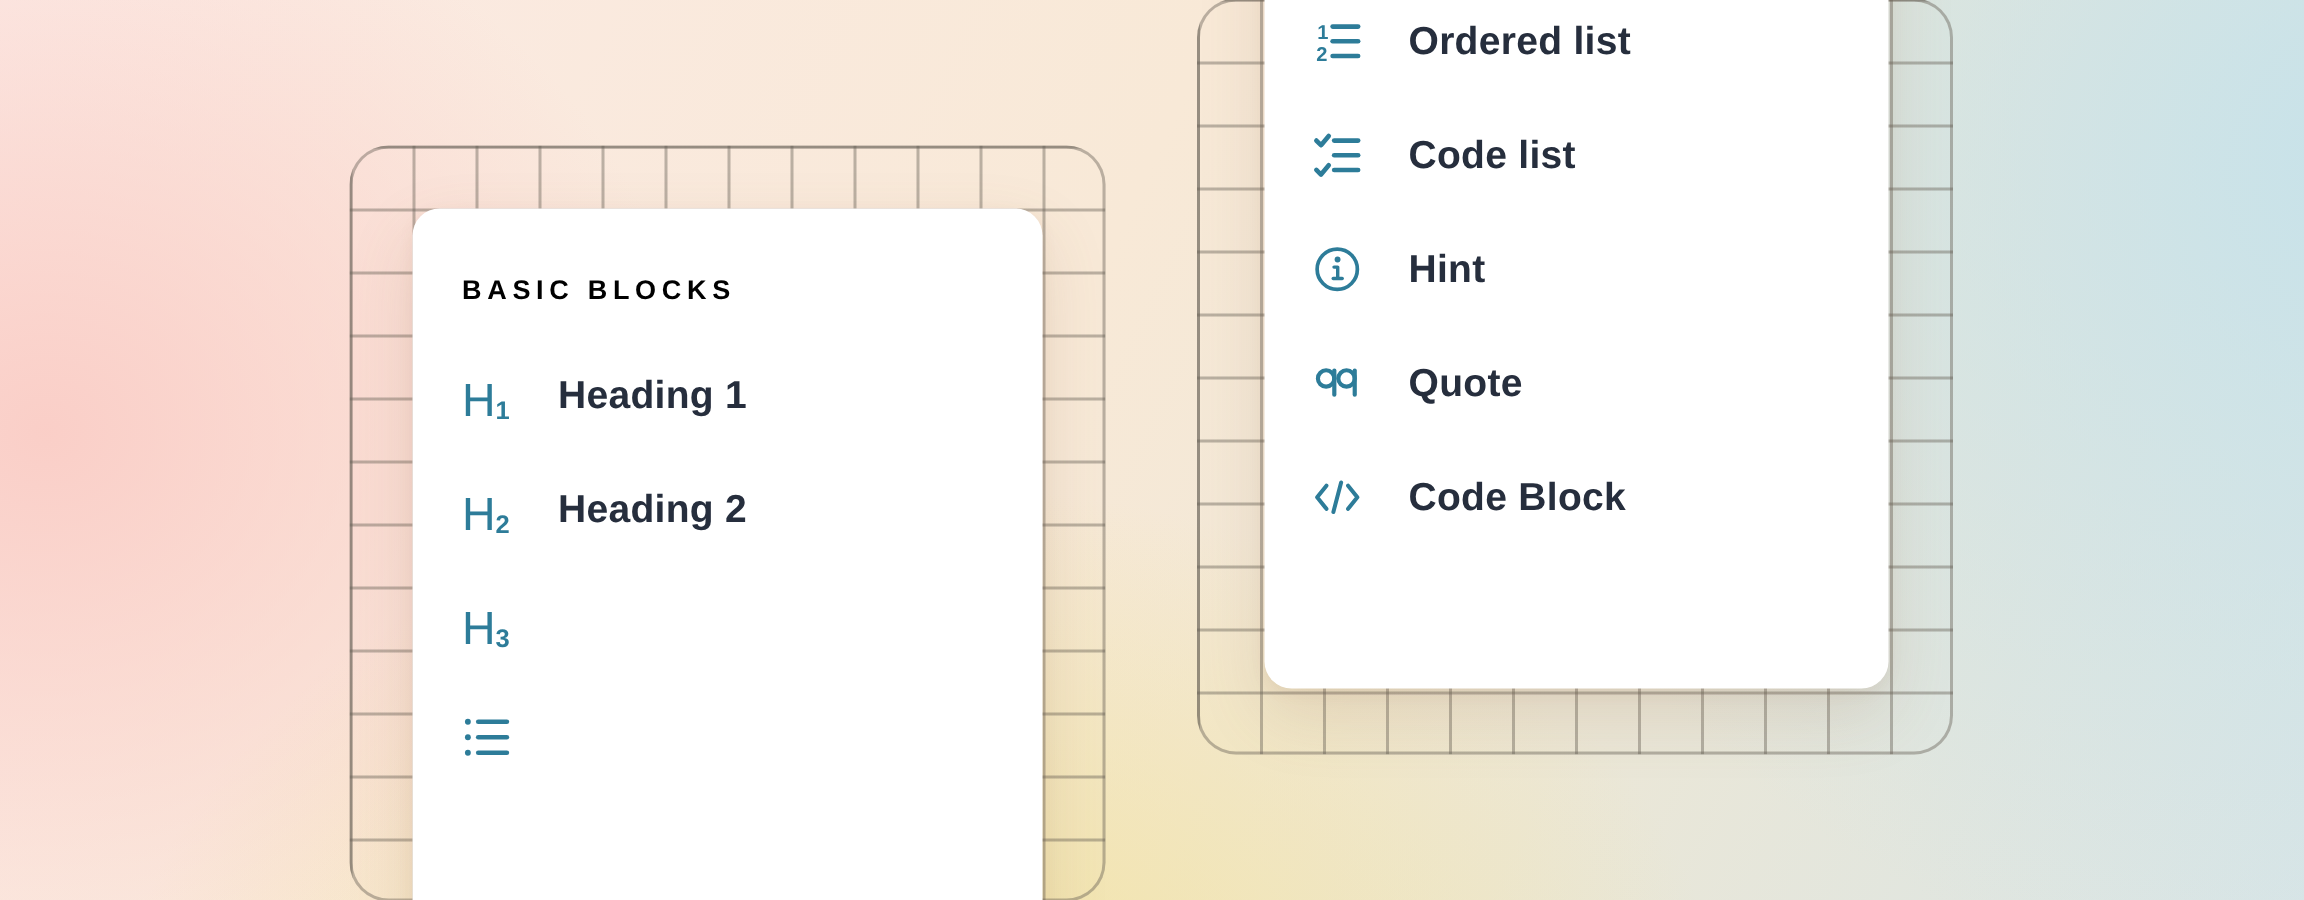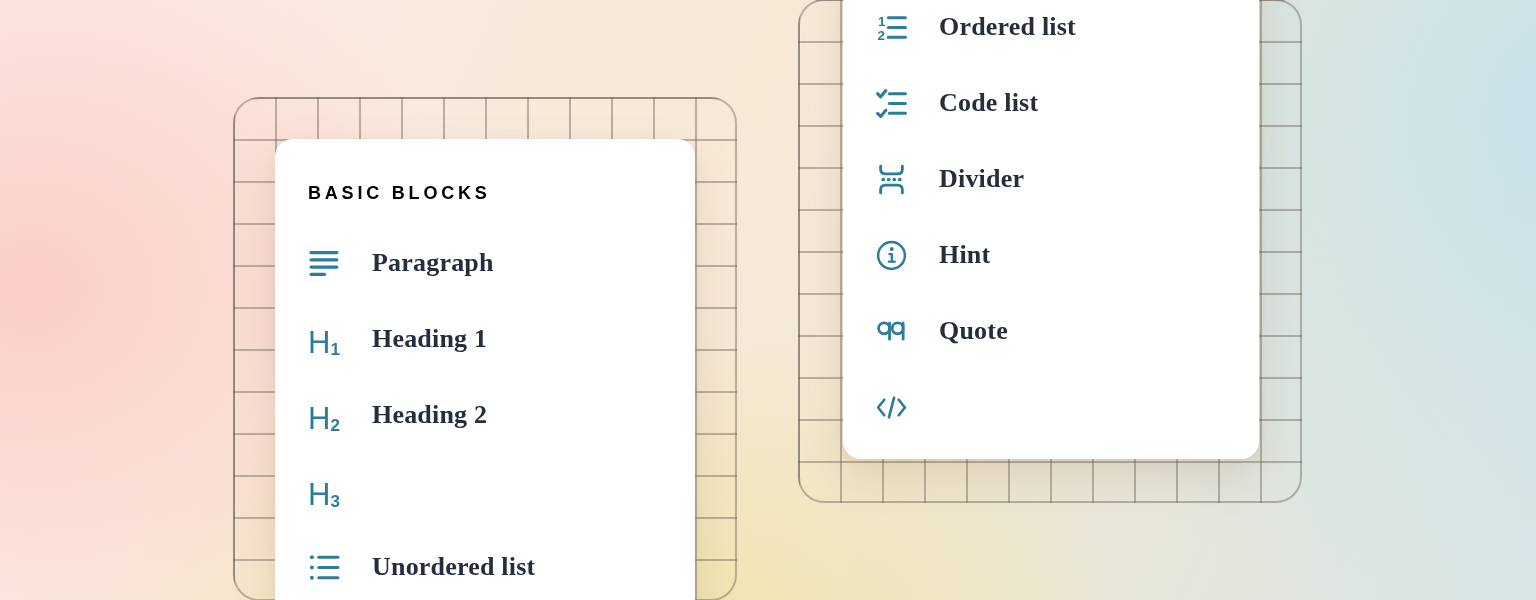--- a/index.html
+++ b/index.html
@@ -37,54 +37,41 @@
     height:20px;line-height:20px;margin-bottom:22px;
     font-size:18px;font-weight:700;letter-spacing:3.8px;
     color:#000000;
   }
   .menu-item{
     height:76px;display:flex;align-items:center;gap:31px;cursor:pointer;
   }
   .icon-box{width:33px;height:33px;flex:0 0 33px;display:flex;align-items:center;justify-content:center;}
   .icon-box svg{display:block;}
   .menu-label{
-    font-size:26px;font-weight:700;color:#262e3d;letter-spacing:0.2px;font-family:Liberation Serif, serif;
+    font-size:26px;font-weight:700;color:#262e3d;letter-spacing:0.2px;
   }
   .hicon{
     width:33px;display:flex;align-items:flex-end;justify-content:flex-start;
     color:#2d7c99;line-height:1;
   }
   .hicon .h-glyph{font-size:31px;font-weight:400;line-height:0.82;}
   .hicon .h-sub{font-size:17px;font-weight:700;margin-left:0px;transform:translateY(2px);}
   svg .stroke{stroke:#2d7c99;fill:none;stroke-linecap:round;stroke-linejoin:round;}
   svg .fillT{fill:#2d7c99;stroke:none;}
   svg text{font-family:"Liberation Sans",sans-serif;}
 </style>
 </head>
 <body>
 
 <div class="grid-deco grid-left"></div>
 <div class="grid-deco grid-right"></div>
 
 <div class="card card-left">
   <div class="section-label">BASIC BLOCKS</div>
 
-  <div class="menu-item">
-    <span class="icon-box">
-      <svg width="33" height="33" viewBox="0 0 32 32">
-        <g class="stroke" stroke-width="3.1">
-          <line x1="3" y1="5.5" x2="28" y2="5.5"></line>
-          <line x1="3" y1="12.5" x2="28" y2="12.5"></line>
-          <line x1="3" y1="19.5" x2="28" y2="19.5"></line>
-          <line x1="3" y1="26.5" x2="16" y2="26.5"></line>
-        </g>
-      </svg>
-    </span>
-    <span class="menu-label">Paragraph</span>
-  </div>
 
   <div class="menu-item">
     <span class="icon-box hicon">
       <span class="h-glyph">H</span>
       <span class="h-sub">1</span>
     </span>
     <span class="menu-label">Heading 1</span>
   </div>
 
   <div class="menu-item">
@@ -108,21 +95,20 @@
         <g class="stroke" stroke-width="3">
           <line x1="10.5" y1="6" x2="29" y2="6"></line>
           <line x1="10.5" y1="16" x2="29" y2="16"></line>
           <line x1="10.5" y1="26" x2="29" y2="26"></line>
         </g>
         <circle class="fillT" cx="3.8" cy="6" r="1.9"></circle>
         <circle class="fillT" cx="3.8" cy="16" r="1.9"></circle>
         <circle class="fillT" cx="3.8" cy="26" r="1.9"></circle>
       </svg>
     </span>
-    <span class="menu-label">Unordered list</span>
   </div>
 </div>
 
 <div class="card card-right">
 
   <div class="menu-item">
     <span class="icon-box">
       <svg width="33" height="33" viewBox="0 0 32 32">
         <g class="stroke" stroke-width="3">
           <line x1="13" y1="6.5" x2="29.5" y2="6.5"></line>
@@ -144,35 +130,20 @@
           <line x1="14" y1="16" x2="29.5" y2="16"></line>
           <line x1="14" y1="25.5" x2="29.5" y2="25.5"></line>
           <polyline points="2.5,6.5 5.5,9.5 10.5,3.5"></polyline>
           <polyline points="2.5,25.5 5.5,28.5 10.5,22.5"></polyline>
         </g>
       </svg>
     </span>
     <span class="menu-label">Code list</span>
   </div>
 
-  <div class="menu-item">
-    <span class="icon-box">
-      <svg width="33" height="33" viewBox="0 0 32 32">
-        <g class="stroke" stroke-width="2.8">
-          <path d="M5.5 3 V6 Q5.5 10.5 10 10.5 H22 Q26.5 10.5 26.5 6 V3"></path>
-          <path d="M5.5 29 V26 Q5.5 21.5 10 21.5 H22 Q26.5 21.5 26.5 26 V29"></path>
-        </g>
-        <circle class="fillT" cx="8" cy="16" r="1.8"></circle>
-        <circle class="fillT" cx="13.3" cy="16" r="1.8"></circle>
-        <circle class="fillT" cx="18.7" cy="16" r="1.8"></circle>
-        <circle class="fillT" cx="24" cy="16" r="1.8"></circle>
-      </svg>
-    </span>
-    <span class="menu-label">Divider</span>
-  </div>
 
   <div class="menu-item">
     <span class="icon-box">
       <svg width="33" height="33" viewBox="0 0 32 32">
         <circle class="stroke" stroke-width="2.4" cx="16" cy="16" r="13"></circle>
         <circle class="fillT" cx="16.2" cy="9.7" r="1.9"></circle>
         <g class="stroke" stroke-width="2.2">
           <path d="M13.9 14.6 H16.3 V21.8"></path>
           <line x1="13.4" y1="22" x2="19.2" y2="22"></line>
         </g>
@@ -198,14 +169,15 @@
   <div class="menu-item">
     <span class="icon-box">
       <svg width="33" height="33" viewBox="0 0 32 32">
         <g class="stroke" stroke-width="2.6">
           <polyline points="9,8.5 3,16 9,23.5"></polyline>
           <polyline points="23,8.5 29,16 23,23.5"></polyline>
           <line x1="18.5" y1="6.5" x2="13.5" y2="25.5"></line>
         </g>
       </svg>
     </span>
+    <span class="menu-label">Code Block</span>
   </div>
 </div>
 
 </body></html>

